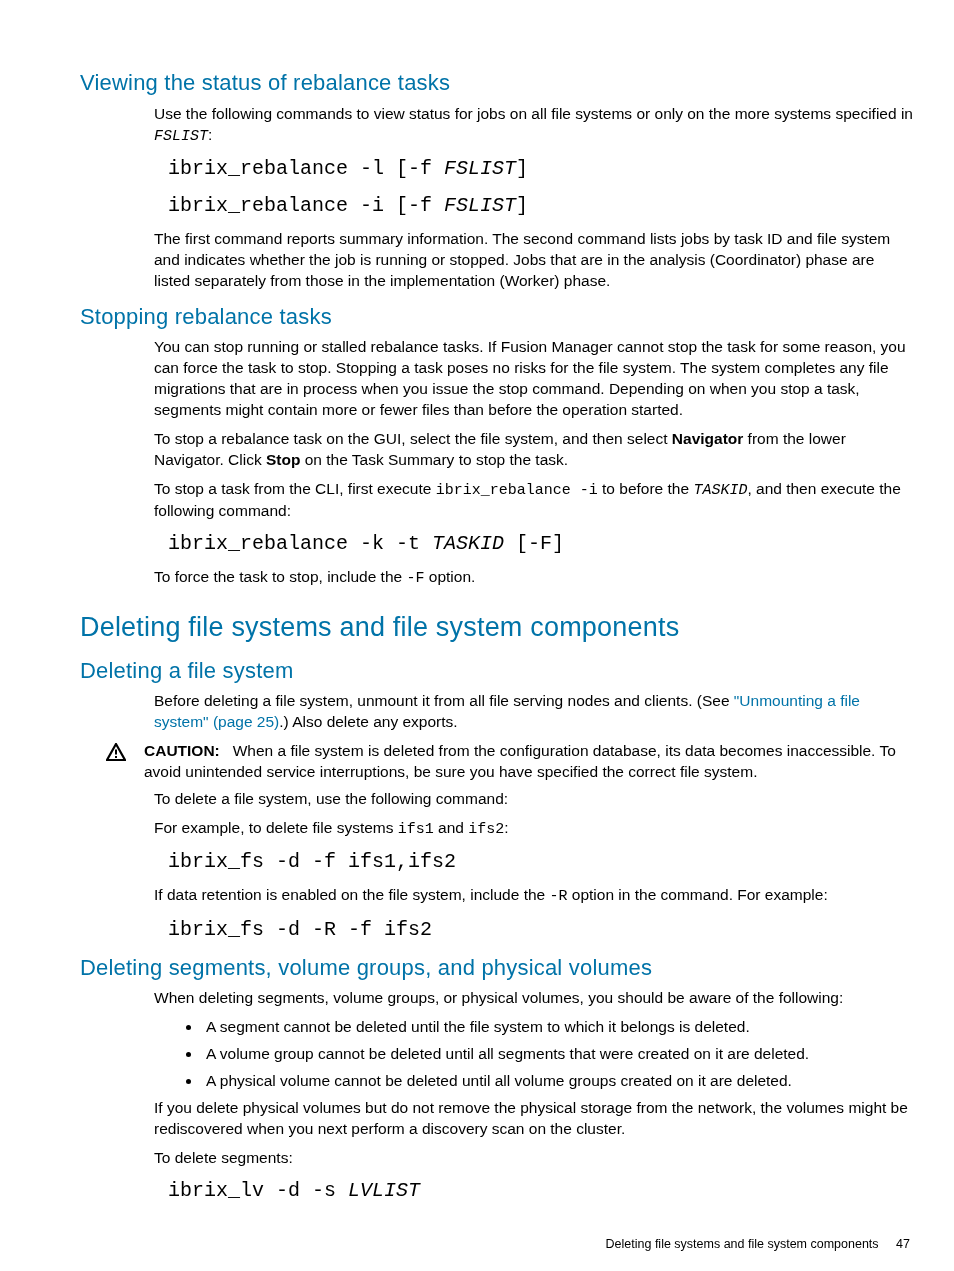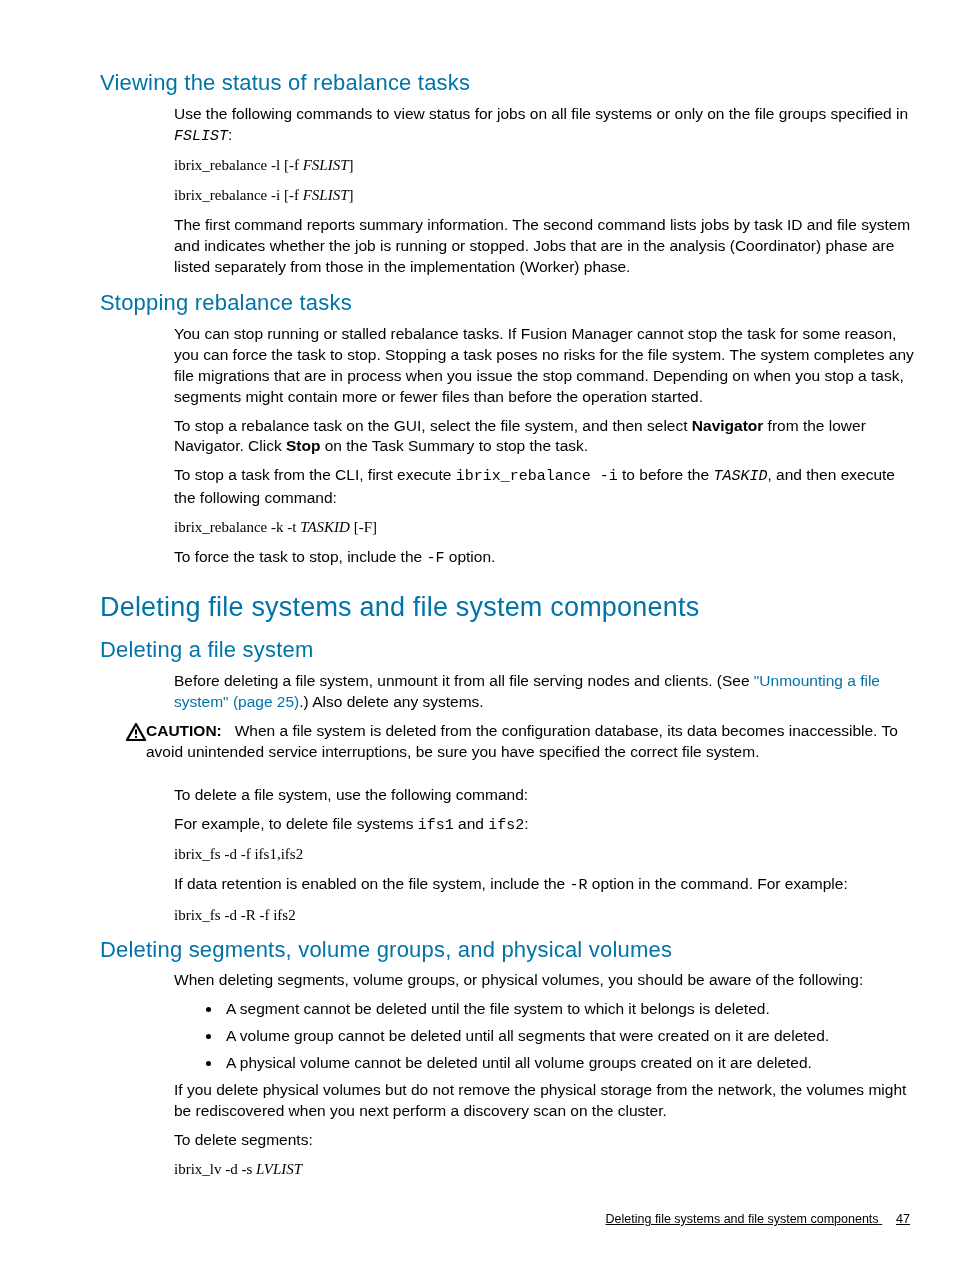--- a/index.html
+++ b/index.html
@@ -7,21 +7,21 @@
     font-family: Arial, Helvetica, sans-serif;
     background: #fff;
     color: #000;
     margin: 0;
     padding: 0;
     width: 954px;
     font-size: 15.5px;
     line-height: 1.35;
   }
   .page {
-    padding: 58px 40px 20px 100px;
+    padding: 58px 40px 20px 80px;
   }
   h2.sub {
     font-family: Arial, Helvetica, sans-serif;
     font-weight: normal;
     color: #0073a8;
     font-size: 22px;
     margin: 10px 0 6px 0;
     letter-spacing: 0.2px;
   }
   h1.main {
@@ -36,36 +36,37 @@
     margin-left: 74px;
   }
   p {
     margin: 4px 0 8px 0;
   }
   code {
     font-family: "Courier New", monospace;
     font-size: 15px;
   }
   .mono {
-    font-family: Liberation Serif, serif;
-    font-size: 15px;
-    margin: 6px 0 10px 0;
+    font-family: Liberation Mono, monospace;
+    font-size: 20px;
+    margin: 6px 0 10px 14px;
     display: block;
   }
   .mono .ital { font-style: italic; }
   a.link {
     color: #0073a8;
     text-decoration: none;
   }
   .caution-row {
     display: flex;
     align-items: flex-start;
     margin-left: 26px;
+    gap: 18px;
     margin-top: 6px;
-    margin-bottom: 22px;
+    margin-bottom: 6px;
   }
   .caution-icon {
     flex: 0 0 auto;
     margin-top: 2px;
   }
   .caution-text b { font-weight: bold; }
   ul.bullets {
     list-style: disc;
     padding-left: 40px;
     margin: 6px 0;
@@ -73,33 +74,32 @@
   ul.bullets li {
     padding-left: 4px;
     margin-bottom: 6px;
     margin-left: 8px;
   }
   .footer {
     text-align: right;
     font-size: 12.5px;
     margin-top: 32px;
     padding-right: 4px;
-    text-decoration: underline;
   }
   .footer .pnum { margin-left: 14px; }
 </style>
 </head>
 <body>
 
 <div class="page">
 
   <h2 class="sub">Viewing the status of rebalance tasks</h2>
   <div class="body-block">
     <p>
-      <span>Use the following commands to view status for jobs on all file systems or only on the file groups specified in </span><code class="ital" style="font-style:italic">FSLIST</code><span>:</span>
+      <span>Use the following commands to view status for jobs on all file systems or only on the more systems specified in </span><code class="ital" style="font-style:italic">FSLIST</code><span>:</span>
     </p>
     <span class="mono"><span>ibrix_rebalance -l [-f </span><span class="ital">FSLIST</span><span>]</span></span>
     <span class="mono"><span>ibrix_rebalance -i [-f </span><span class="ital">FSLIST</span><span>]</span></span>
     <p>The first command reports summary information. The second command lists jobs by task ID and file system and indicates whether the job is running or stopped. Jobs that are in the analysis (Coordinator) phase are listed separately from those in the implementation (Worker) phase.</p>
   </div>
 
   <h2 class="sub">Stopping rebalance tasks</h2>
   <div class="body-block">
     <p>You can stop running or stalled rebalance tasks. If Fusion Manager cannot stop the task for some reason, you can force the task to stop. Stopping a task poses no risks for the file system. The system completes any file migrations that are in process when you issue the stop command. Depending on when you stop a task, segments might contain more or fewer files than before the operation started.</p>
     <p>
@@ -112,21 +112,21 @@
     <p>
       <span>To force the task to stop, include the </span><code>-F</code><span> option.</span>
     </p>
   </div>
 
   <h1 class="main">Deleting file systems and file system components</h1>
 
   <h2 class="sub">Deleting a file system</h2>
   <div class="body-block">
     <p>
-      <span>Before deleting a file system, unmount it from all file serving nodes and clients. (See </span><a class="link">"Unmounting a file system" (page 25)</a><span>.) Also delete any systems.</span>
+      <span>Before deleting a file system, unmount it from all file serving nodes and clients. (See </span><a class="link">"Unmounting a file system" (page 25)</a><span>.) Also delete any exports.</span>
     </p>
   </div>
 
   <div class="caution-row">
     <span class="caution-icon">
       <svg width="20" height="18" viewBox="0 0 20 18">
         <path d="M10 1 L19 17 L1 17 Z" fill="none" stroke="#000" stroke-width="2.2" stroke-linejoin="miter"></path>
         <rect x="9" y="6.5" width="2" height="5" fill="#000"></rect>
         <rect x="9" y="13" width="2" height="2" fill="#000"></rect>
       </svg>

